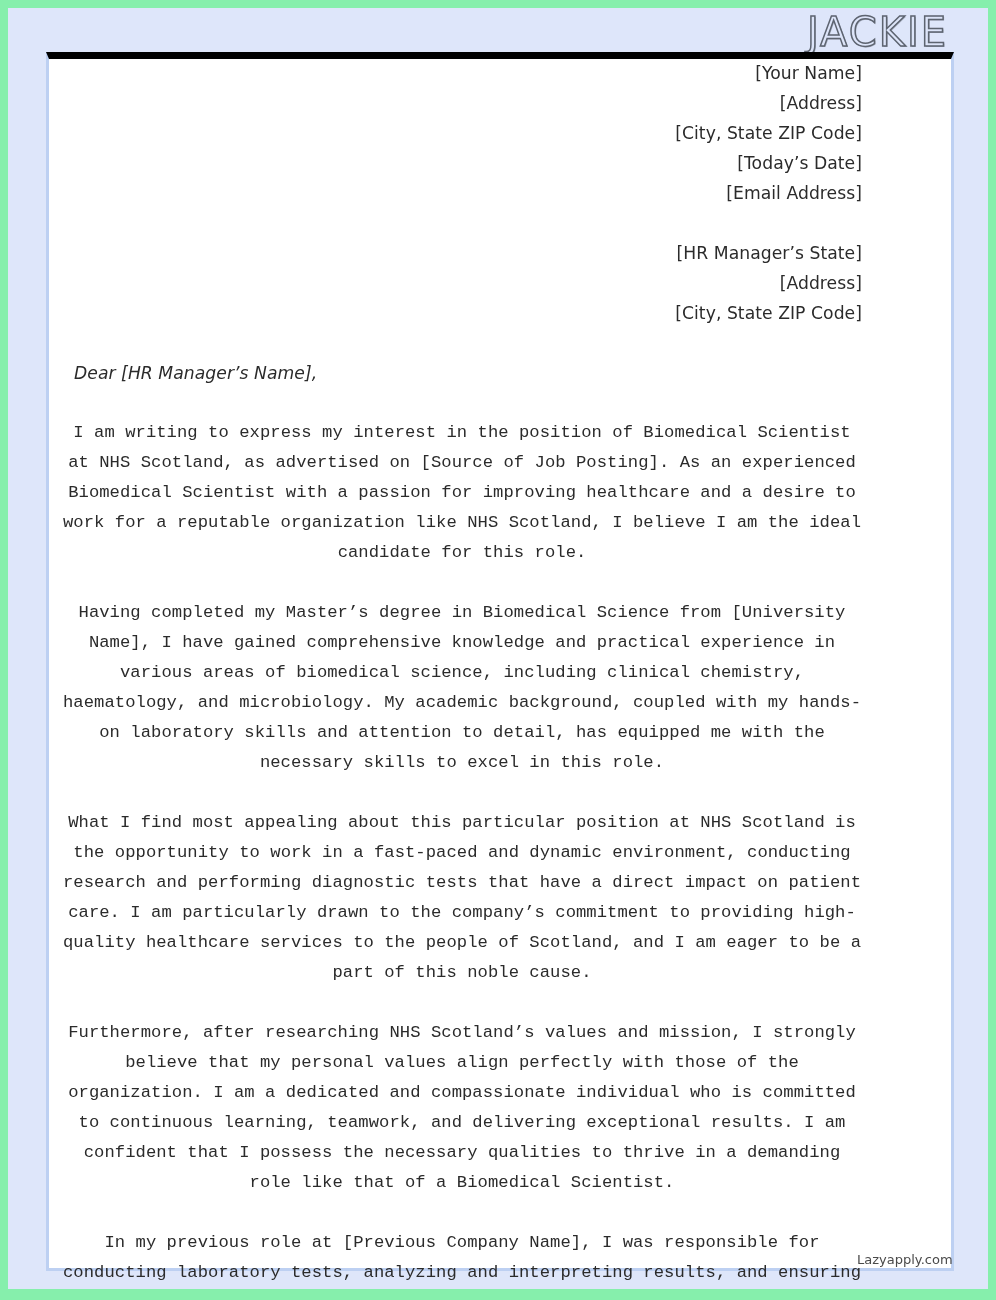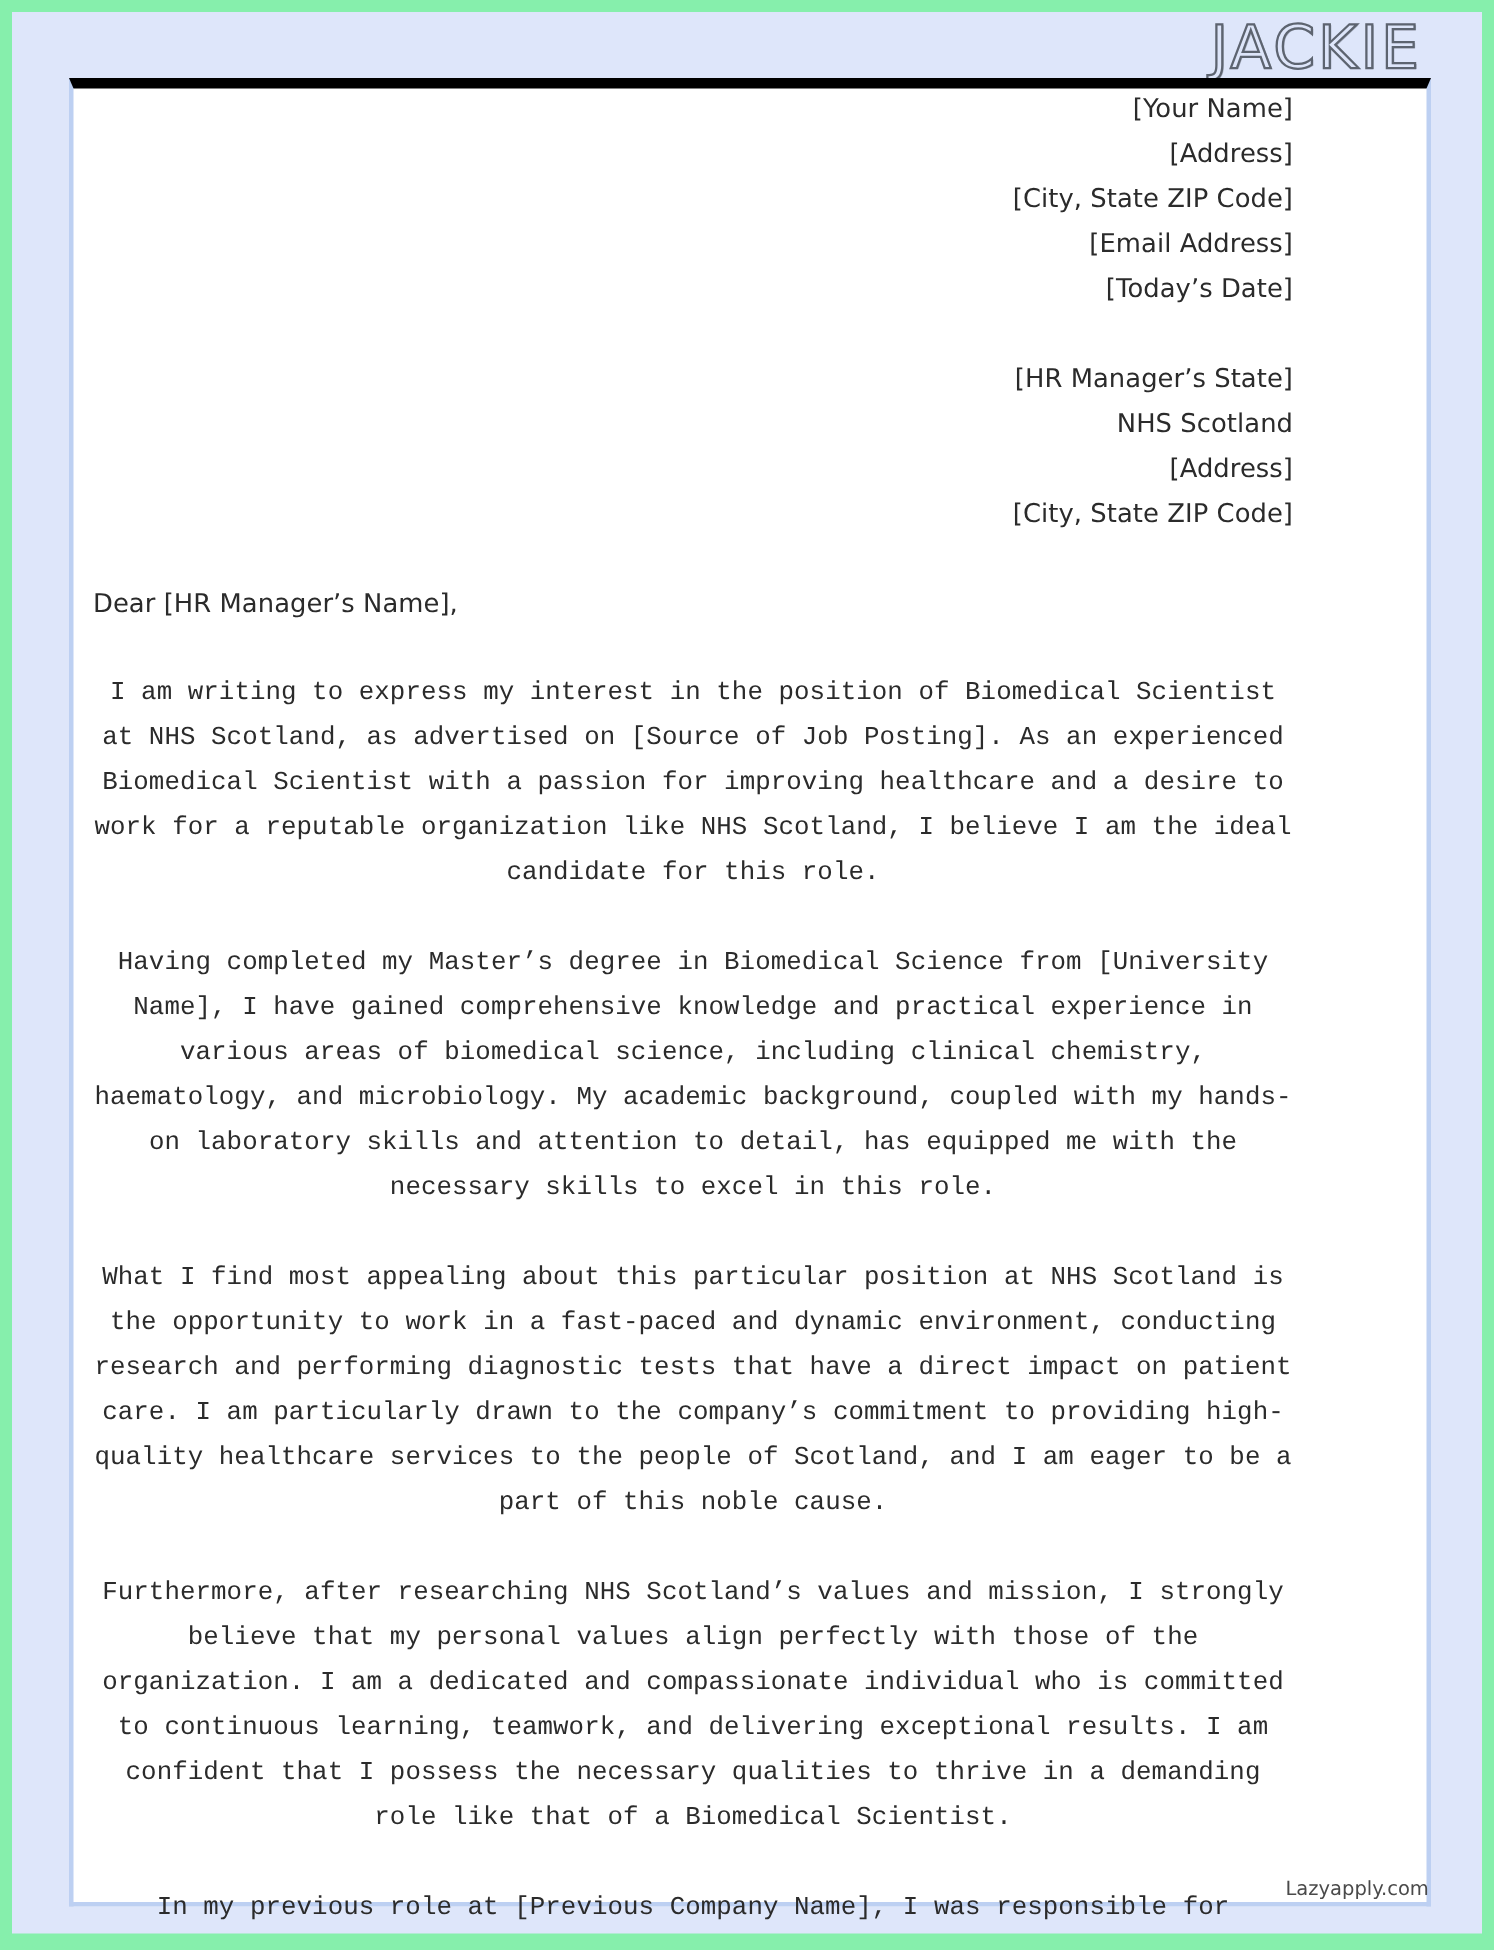--- a/index.html
+++ b/index.html
@@ -90,21 +90,22 @@
 
   .addr-block {
     margin: 0 0 30px 0;
   }
   .addr-line {
     display: block;
     white-space: nowrap;
     text-align: right;
   }
   .salutation {
-    margin: 0 0 30px 0;
+    margin: 0 0 30px 12px;
+    font-style: italic;
   }
   .para {
     margin: 0 0 30px 0;
     text-align: center;
     font-family: Liberation Mono, monospace;
   }
 
   
   #watermark {
     position: absolute;
@@ -130,27 +131,26 @@
     </div>
 
     <div id="letter-card"></div>
 
     <div id="letter-body">
 
       <div class="addr-block">
         <span class="addr-line">[Your Name]</span>
         <span class="addr-line">[Address]</span>
         <span class="addr-line">[City, State ZIP Code]</span>
+        <span class="addr-line">[Today’s Date]</span>
         <span class="addr-line">[Email Address]</span>
-        <span class="addr-line">[Today’s Date]</span>
       </div>
 
       <div class="addr-block">
         <span class="addr-line">[HR Manager’s State]</span>
-        <span class="addr-line">NHS Scotland</span>
         <span class="addr-line">[Address]</span>
         <span class="addr-line">[City, State ZIP Code]</span>
       </div>
 
       <p class="salutation">Dear [HR Manager’s Name],</p>
 
       <p class="para">I am writing to express my interest in the position of Biomedical Scientist at NHS Scotland, as advertised on [Source of Job Posting]. As an experienced Biomedical Scientist with a passion for improving healthcare and a desire to work for a reputable organization like NHS Scotland, I believe I am the ideal candidate for this role.</p>
       <p class="para">Having completed my Master’s degree in Biomedical Science from [University Name], I have gained comprehensive knowledge and practical experience in various areas of biomedical science, including clinical chemistry, haematology, and microbiology. My academic background, coupled with my hands-on laboratory skills and attention to detail, has equipped me with the necessary skills to excel in this role.</p>
       <p class="para">What I find most appealing about this particular position at NHS Scotland is the opportunity to work in a fast-paced and dynamic environment, conducting research and performing diagnostic tests that have a direct impact on patient care. I am particularly drawn to the company’s commitment to providing high-quality healthcare services to the people of Scotland, and I am eager to be a part of this noble cause.</p>
       <p class="para">Furthermore, after researching NHS Scotland’s values and mission, I strongly believe that my personal values align perfectly with those of the organization. I am a dedicated and compassionate individual who is committed to continuous learning, teamwork, and delivering exceptional results. I am confident that I possess the necessary qualities to thrive in a demanding role like that of a Biomedical Scientist.</p>

